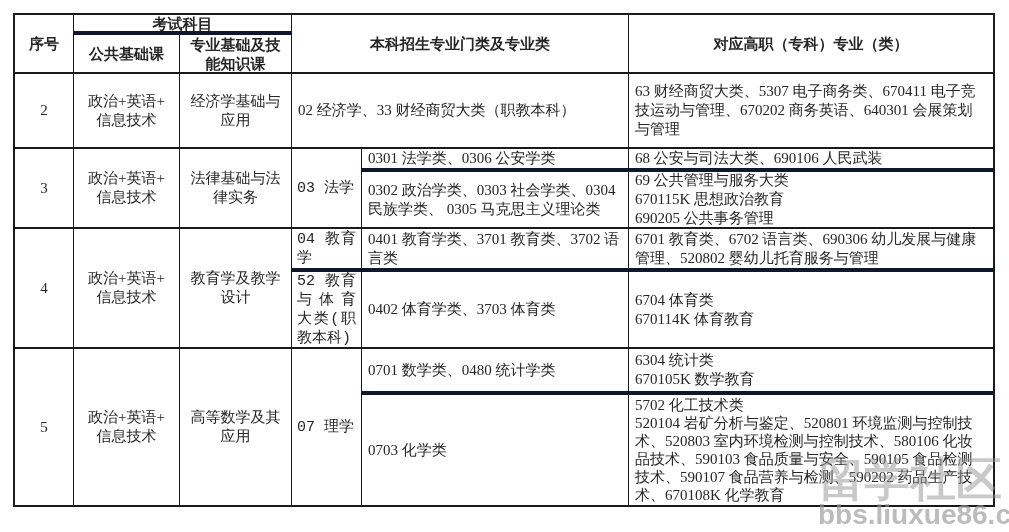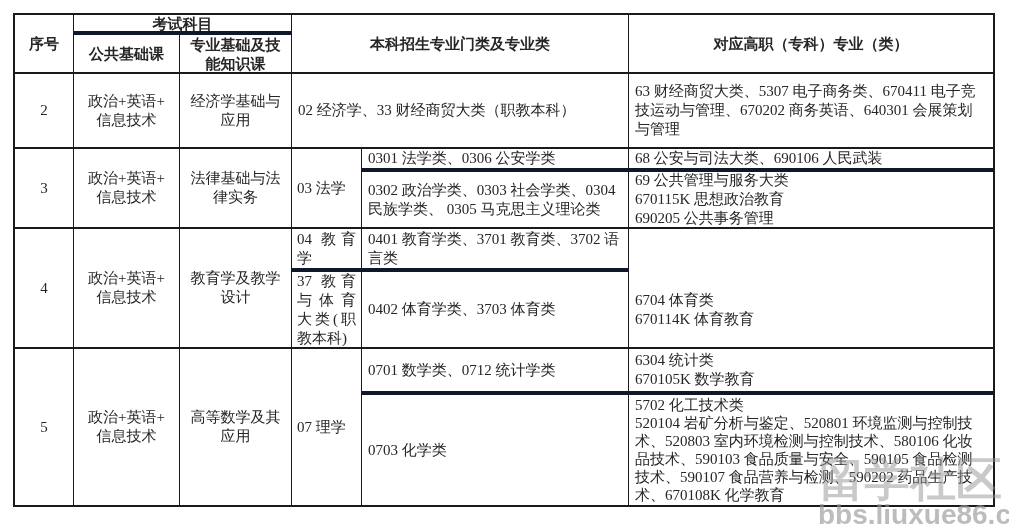--- a/index.html
+++ b/index.html
@@ -11,21 +11,21 @@
         grid-template-rows:20px 39px 75px 23px 57px 43px 77px 46px 110px;}
   .cell{box-sizing:border-box;display:flex;align-items:center;padding:2px 6px;
         white-space:pre-line;font-size:15px;line-height:19px;color:#262626;
         overflow:hidden;}
   .br{border-right:1px solid #1a1a1a;}
   .bb1{border-bottom:4px solid #0f172a;}
   .bb2{border-bottom:2px solid #1a1a1a;}
   .center{justify-content:center;text-align:center;}
   .hdr{font-family:"Liberation Sans","DejaVu Sans",sans-serif;font-weight:bold;
        justify-content:center;text-align:center;}
-  .just{text-align:justify;text-justify:inter-character;padding:18px 5px;}
+  .just{text-align:justify;text-justify:inter-character;padding:18px 5px;font-family:Liberation Mono, monospace;}
   .tight{line-height:18px;font-family:Liberation Serif, serif;}
   .watermark{position:absolute;right:3px;bottom:6px;width:188px;
              font-family:"Liberation Sans","DejaVu Sans",sans-serif;pointer-events:none;}
   .wm-big{font-size:46px;line-height:46px;font-weight:bold;letter-spacing:0px;
           color:rgba(148,148,148,0.50);}
   .wm-url{font-size:28px;line-height:22px;font-weight:bold;margin-top:2px;
           color:rgba(152,152,152,0.65);}
 </style>
 </head>
 <body>
@@ -62,32 +62,33 @@
 670115K 思想政治教育
 690205 公共事务管理</div>
 
     <div class="cell center br bb2" style="grid-column:1;grid-row:6/8">4</div>
     <div class="cell center br bb2" style="grid-column:2;grid-row:6/8">政治+英语+
 信息技术</div>
     <div class="cell center br bb2" style="grid-column:3;grid-row:6/8">教育学及教学
 设计</div>
     <div class="cell just br bb1" style="grid-column:4;grid-row:6">04 教育学</div>
     <div class="cell br bb1" style="grid-column:5;grid-row:6">0401 教育学类、3701 教育类、3702 语言类</div>
-    <div class="cell just br bb2" style="grid-column:4;grid-row:7">37 教育与体育大类(职教本科)</div>
+    <div class="cell bb1" style="grid-column:6;grid-row:6">6701 教育类、6702 语言类、690306 幼儿发展与健康管理、520802 婴幼儿托育服务与管理</div>
+    <div class="cell just br bb2" style="grid-column:4;grid-row:7">52 教育与体育大类(职教本科)</div>
     <div class="cell br bb2" style="grid-column:5;grid-row:7">0402 体育学类、3703 体育类</div>
     <div class="cell bb2" style="grid-column:6;grid-row:7">6704 体育类
 670114K 体育教育</div>
 
     <div class="cell center br" style="grid-column:1;grid-row:8/10">5</div>
     <div class="cell center br" style="grid-column:2;grid-row:8/10">政治+英语+
 信息技术</div>
     <div class="cell center br" style="grid-column:3;grid-row:8/10">高等数学及其
 应用</div>
     <div class="cell just br" style="grid-column:4;grid-row:8/10">07 理学</div>
-    <div class="cell br bb1" style="grid-column:5;grid-row:8">0701 数学类、0712 统计学类</div>
+    <div class="cell br bb1" style="grid-column:5;grid-row:8">0701 数学类、0480 统计学类</div>
     <div class="cell bb1" style="grid-column:6;grid-row:8">6304 统计类
 670105K 数学教育</div>
     <div class="cell br" style="grid-column:5;grid-row:9">0703 化学类</div>
     <div class="cell tight" style="grid-column:6;grid-row:9">5702 化工技术类
 520104 岩矿分析与鉴定、520801 环境监测与控制技术、520803 室内环境检测与控制技术、580106 化妆品技术、590103 食品质量与安全、590105 食品检测技术、590107 食品营养与检测、590202 药品生产技术、670108K 化学教育</div>
   </div>
 
   <div class="watermark">
     <div class="wm-big">留学社区</div>
     <div class="wm-url">bbs.liuxue86.com</div>

